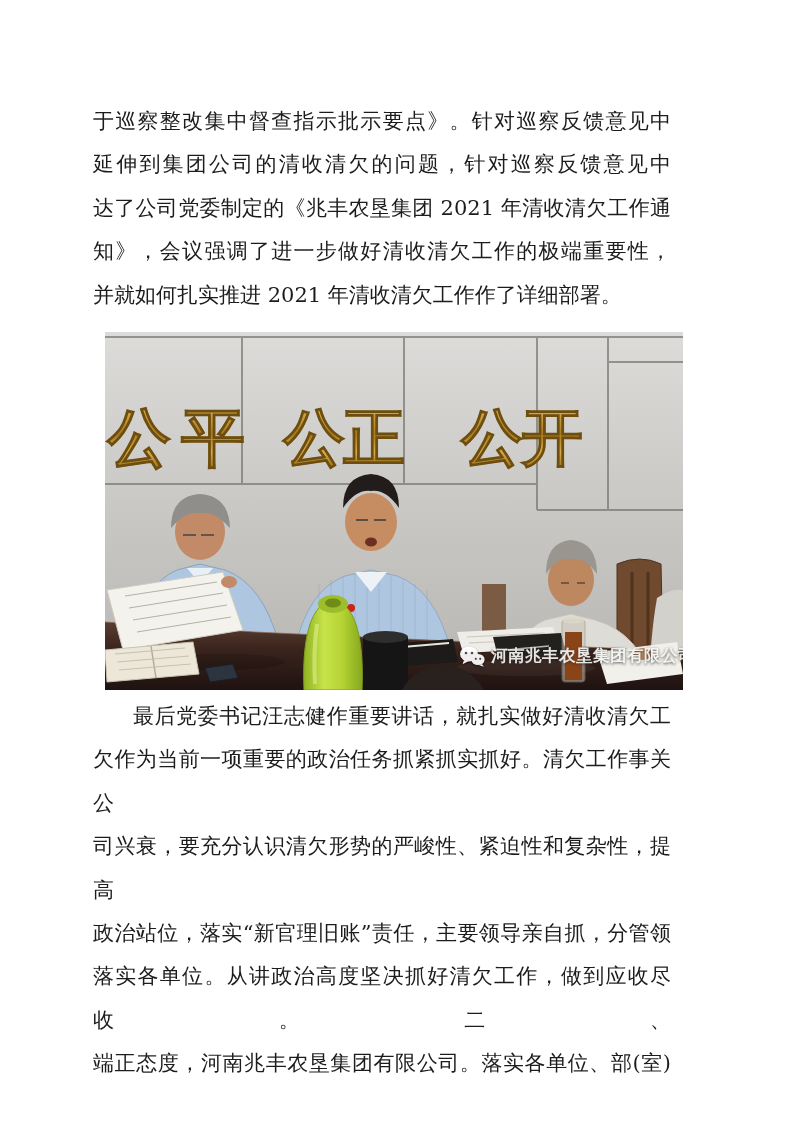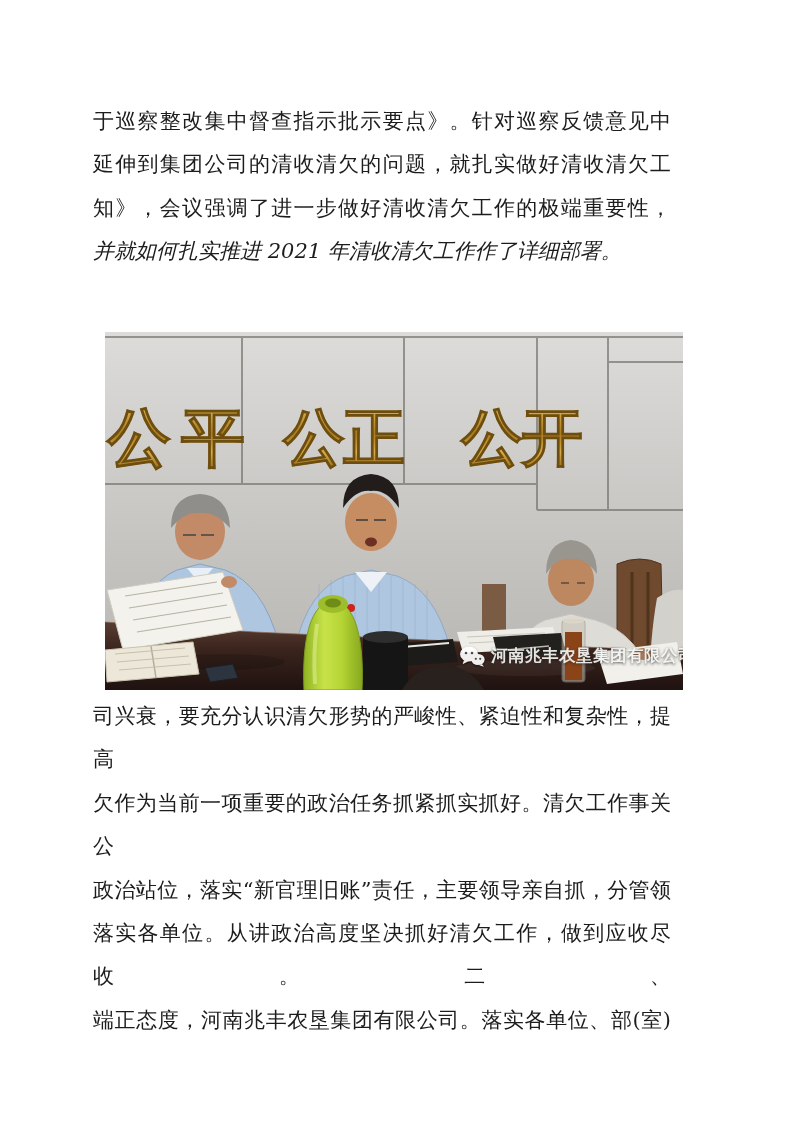--- a/index.html
+++ b/index.html
@@ -4,21 +4,21 @@
 <style>
   html,body{margin:0;padding:0;background:#ffffff;}
   .page{
     position:relative;width:793px;height:1122px;background:#ffffff;
     font-family:"DejaVu Serif","Liberation Serif",serif;color:#1c1c1c;overflow:hidden;
   }
   .para{position:absolute;left:93px;width:578px;font-size:21px;line-height:43.4px;}
   .para1{top:100px;}
   .para2{top:695px;}
   .tline{width:100%;text-align:justify;text-align-last:justify;text-justify:inter-character;}
-  .tline.end{text-align:left;text-align-last:left;font-style:italic;}
+  .tline.end{text-align:left;text-align-last:left;}
   .tline.indent{text-indent:40px;}
   .photo{
     position:absolute;left:105px;top:332px;width:578px;height:358px;margin:0;
     overflow:hidden;background:#cfcecb;text-align:right;
   }
   .photo svg.scene{display:block;}
   .watermark{
     position:absolute;left:354px;top:313px;display:flex;align-items:center;gap:6px;
     color:#f4f4f2;font-family:"DejaVu Sans","Liberation Sans",sans-serif;
     font-size:16.5px;font-weight:bold;letter-spacing:.5px;
@@ -26,21 +26,22 @@
   }
   .wm-icon{filter:drop-shadow(0 1px 1px rgba(0,0,0,.5));flex:0 0 auto;}
 </style>
 </head>
 <body>
 
 <div class="page">
 
   <div class="para para1">
     <div class="tline">于巡察整改集中督查指示批示要点》。针对巡察反馈意见中</div>
-    <div class="tline">延伸到集团公司的清收清欠的问题，就扎实做好清收清欠工</div>
+    <div class="tline">延伸到集团公司的清收清欠的问题，针对巡察反馈意见中</div>
+    <div class="tline">达了公司党委制定的《兆丰农垦集团 2021 年清收清欠工作通</div>
     <div class="tline">知》，会议强调了进一步做好清收清欠工作的极端重要性，</div>
     <div class="tline end">并就如何扎实推进 2021 年清收清欠工作作了详细部署。</div>
   </div>
 
   <figure class="photo">
     <svg class="scene" viewBox="0 0 578 358" width="578" height="358" xmlns="http://www.w3.org/2000/svg">
       <defs>
         <linearGradient id="gGold" x1="0" y1="0" x2="0" y2="1">
           <stop offset="0" stop-color="#e8c063"></stop>
             <stop offset=".45" stop-color="#a87a20"></stop>
@@ -174,20 +175,21 @@
             <circle cx="13" cy="8" r="1.3"></circle>
           <circle cx="16.8" cy="13.8" r="1.1"></circle>
             <circle cx="21.2" cy="13.8" r="1.1"></circle>
         </g>
       </svg>
       <span class="wm-text">河南兆丰农垦集团有限公司</span>
     </div>
   </figure>
 
   <div class="para para2">
+    <div class="tline indent">最后党委书记汪志健作重要讲话，就扎实做好清收清欠工</div>
+    <div class="tline">欠作为当前一项重要的政治任务抓紧抓实抓好。清欠工作事关公</div>
     <div class="tline">司兴衰，要充分认识清欠形势的严峻性、紧迫性和复杂性，提高</div>
-    <div class="tline">欠作为当前一项重要的政治任务抓紧抓实抓好。清欠工作事关公</div>
     <div class="tline">政治站位，落实“新官理旧账”责任，主要领导亲自抓，分管领</div>
     <div class="tline">落实各单位。从讲政治高度坚决抓好清欠工作，做到应收尽收。二、</div>
     <div class="tline">端正态度，河南兆丰农垦集团有限公司。落实各单位、部(室)</div>
   </div>
 
 </div>
 
 </body></html>

